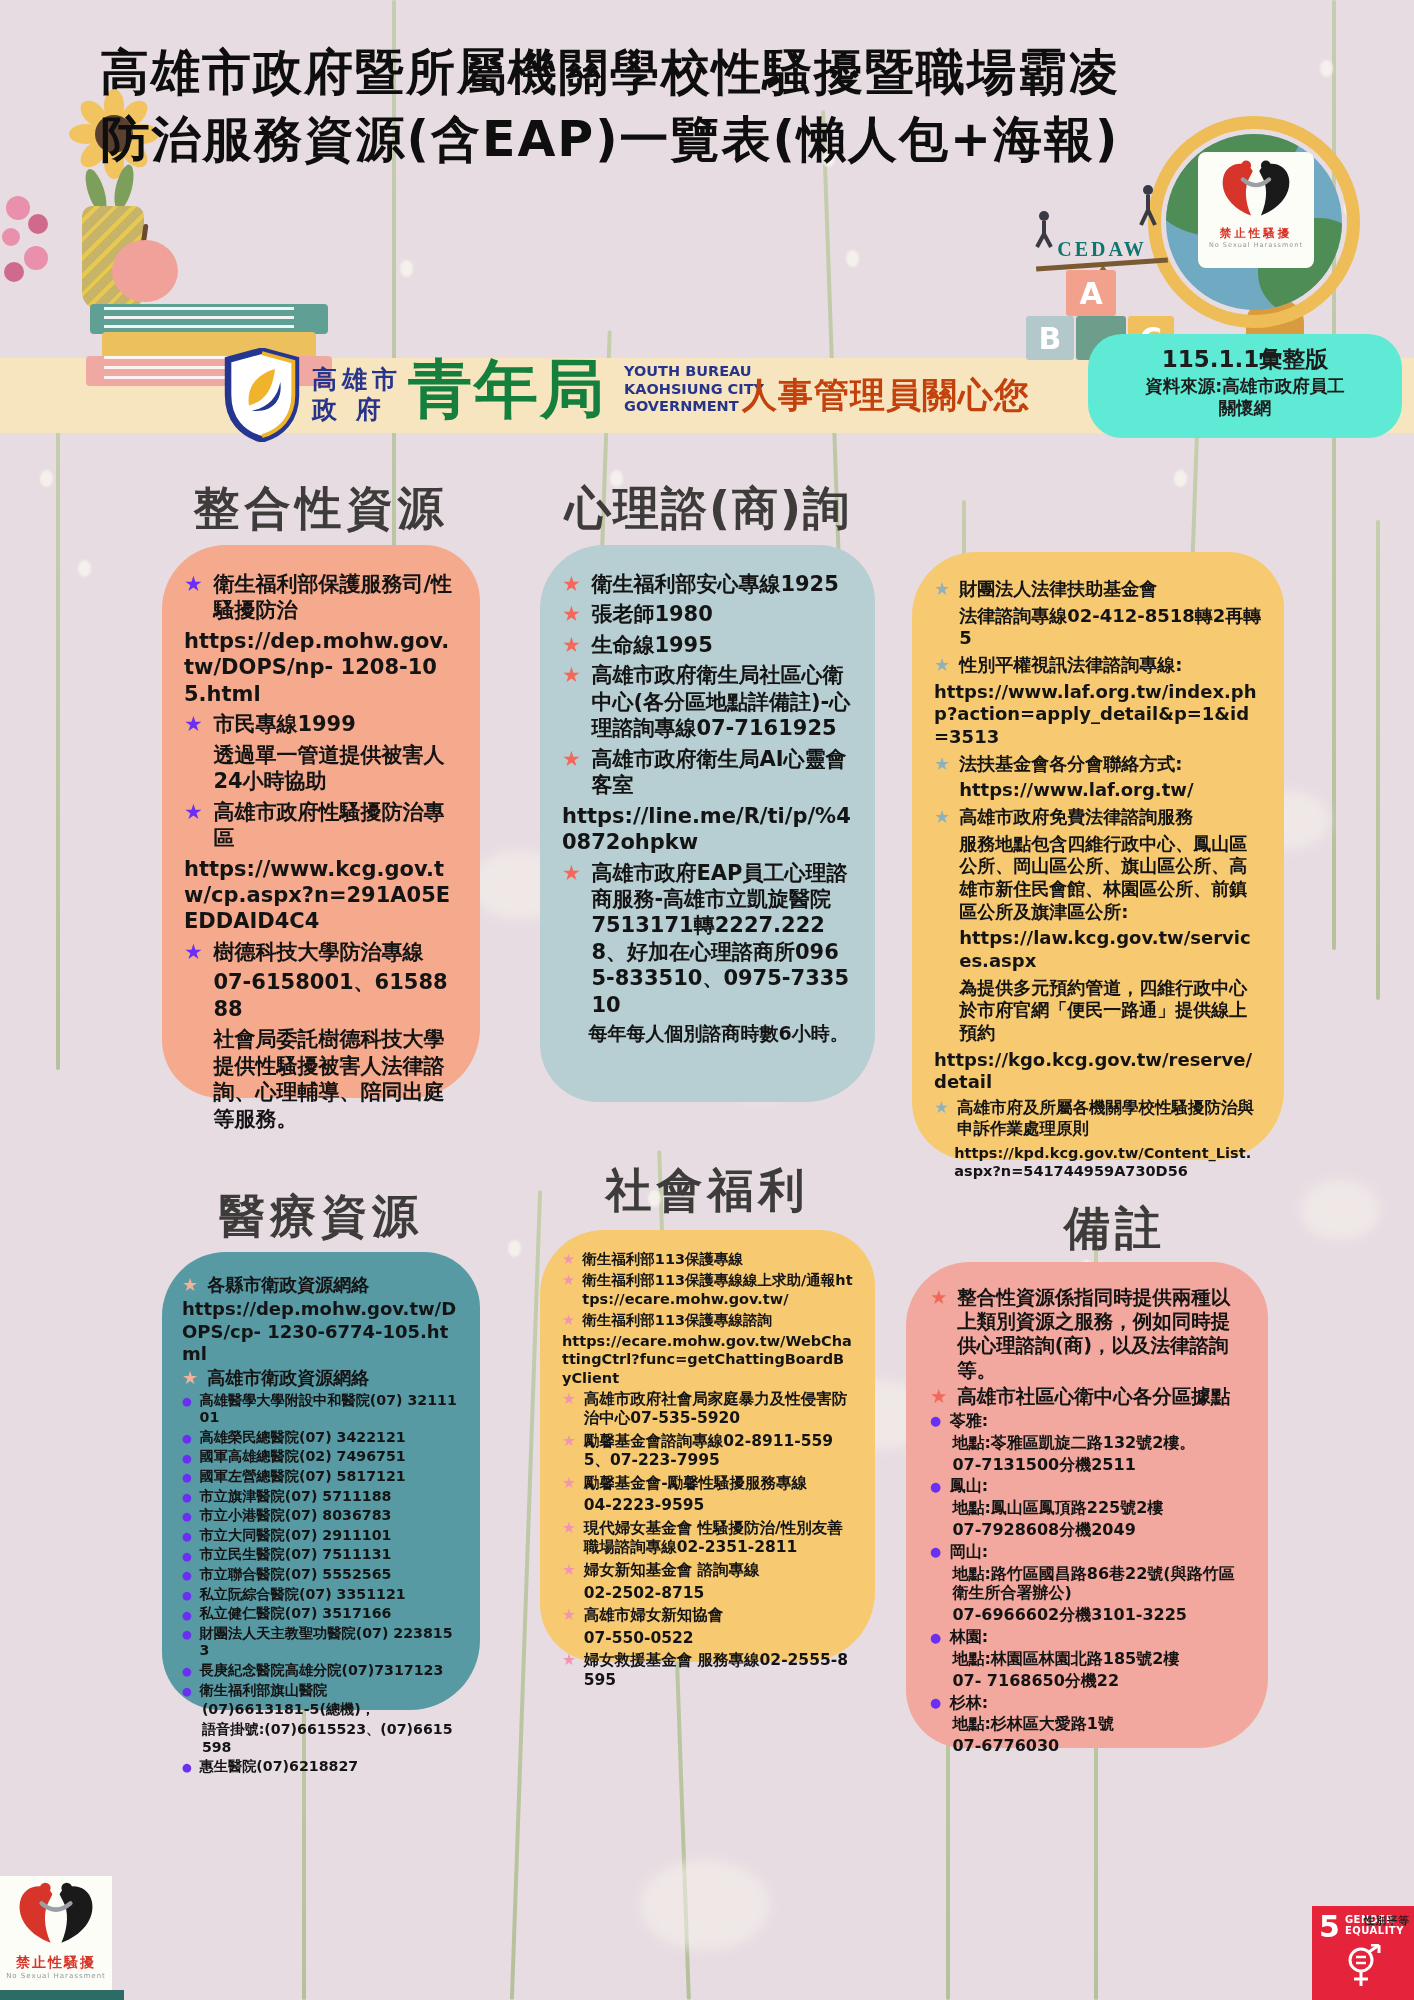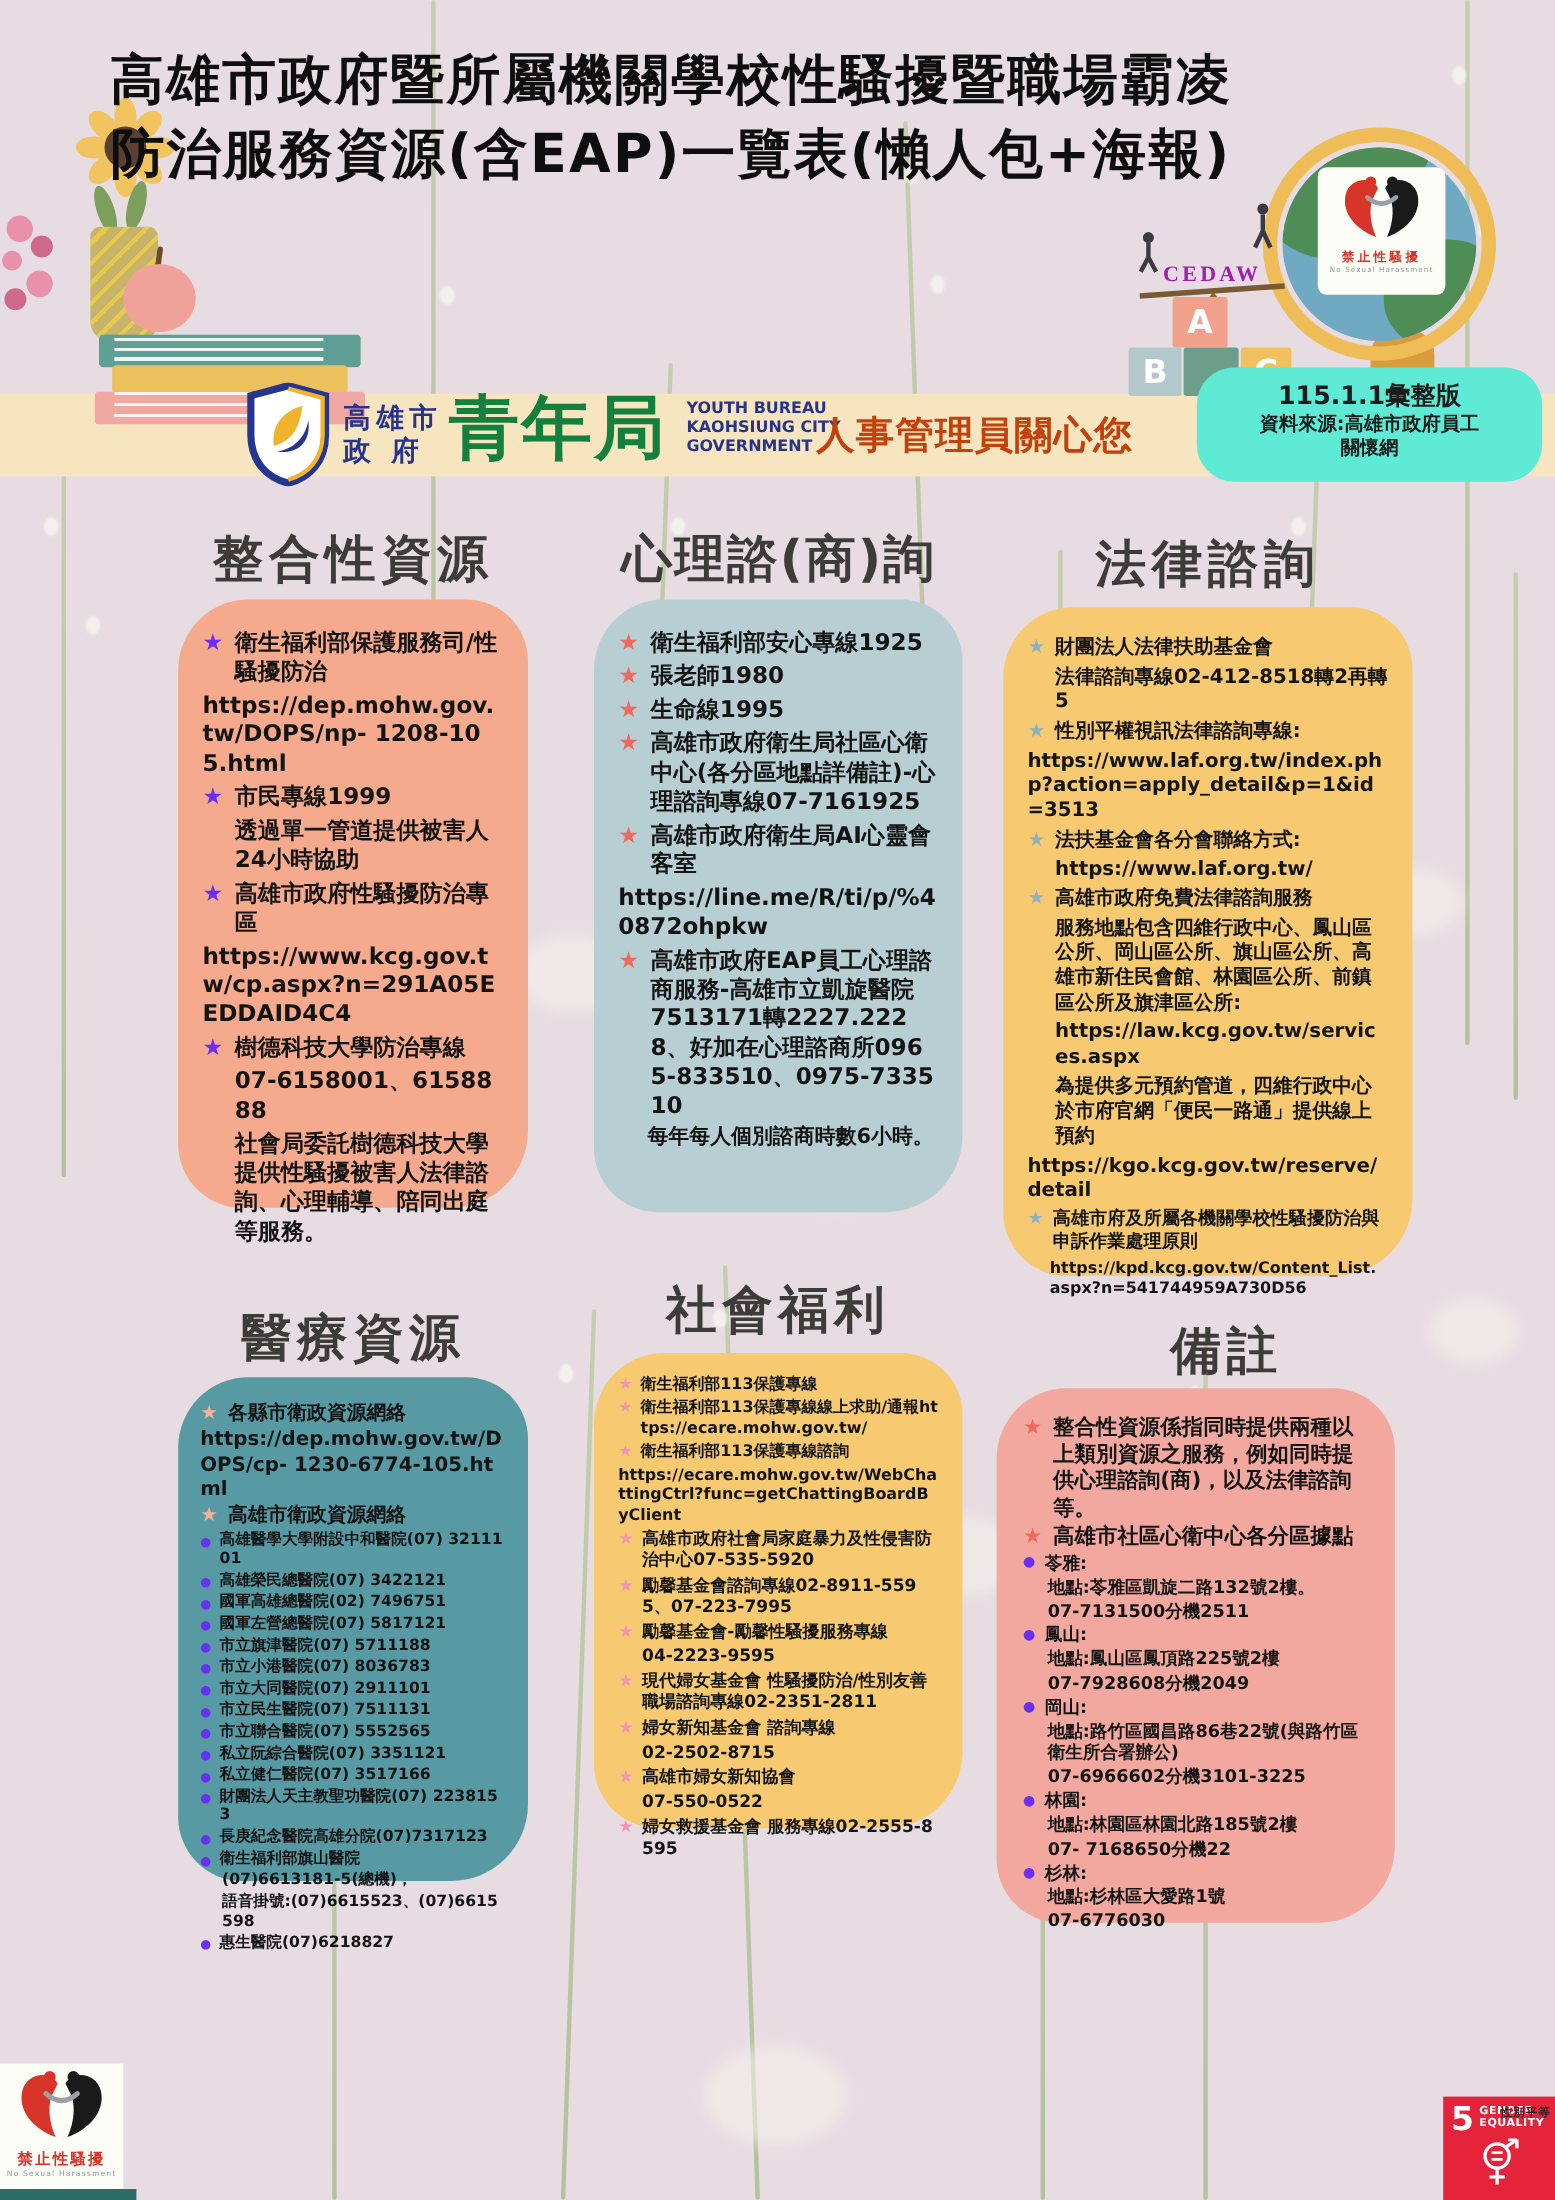--- a/index.html
+++ b/index.html
@@ -40,21 +40,21 @@
   .shield{position:absolute;left:222px;top:348px;z-index:2;}
 
   
   .version{position:absolute;left:1088px;top:334px;width:314px;height:104px;background:#5eead4;border-radius:34px;
     z-index:2;text-align:center;color:#1c1c1c;padding-top:10px;box-sizing:border-box;}
   .version .edition{font-size:23px;font-weight:900;}
   .version .source{font-size:17.5px;line-height:22px;font-weight:800;}
 
   
   .cedaw-label{position:absolute;left:1046px;top:238px;width:112px;text-align:center;
-    font-family:"Liberation Serif","DejaVu Serif",serif;font-size:20px;font-weight:700;letter-spacing:3px;color:#a21caf;z-index:2;}
+    font-family:"Liberation Serif","DejaVu Serif",serif;font-size:20px;font-weight:700;letter-spacing:3px;color:#0f766e;z-index:2;}
   .plank{position:absolute;left:1036px;top:262px;width:132px;height:5px;background:#7a5a32;transform:rotate(-4deg);z-index:2;}
   .fulcrum{position:absolute;left:1092px;top:265px;width:0;height:0;border-left:11px solid transparent;
     border-right:11px solid transparent;border-bottom:16px solid #8a6534;z-index:1;}
   .figure{position:absolute;z-index:2;}
   .block{position:absolute;display:flex;align-items:center;justify-content:center;
     color:#ffffff;font-weight:900;font-size:30px;z-index:2;border-radius:3px;}
 
   
   .ring{position:absolute;left:1148px;top:116px;width:212px;height:212px;border:13px solid #eebd57;border-radius:50%;box-sizing:border-box;z-index:1;}
   .globe{position:absolute;left:1166px;top:134px;width:176px;height:176px;border-radius:50%;background:#6fa9c2;overflow:hidden;z-index:1;}
@@ -236,21 +236,20 @@
   <div class="slogan">人事管理員關心您</div>
 
   <div class="version">
     <div class="edition">115.1.1彙整版</div>
     <div class="source">資料來源:高雄市政府員工</div>
     <div class="source">關懷網</div>
   </div>
 
   <div class="heading" style="left:528px;top:478px;width:360px;letter-spacing:2px">心理諮(商)詢</div>
   <div class="heading" style="left:162px;top:478px;width:318px">整合性資源</div>
-  <div class="heading" style="left:912px;top:482px;width:372px">法律諮詢</div>
   <div class="heading" style="left:162px;top:1186px;width:318px">醫療資源</div>
   <div class="heading" style="left:540px;top:1160px;width:335px">社會福利</div>
   <div class="heading" style="left:934px;top:1198px;width:362px">備註</div>
 
   <div class="rbox sec1" style="left: 162px; top: 545px; width: 318px; height: 553px; --box: #f5a98d; --star: #6a2ff2; --dot: #6a2ff2;">
     <div class="box-body">
         <div class="item star">
           <span class="bullet">★</span>
           <span class="txt">衛生福利部保護服務司/性騷擾防治</span>
         </div>

